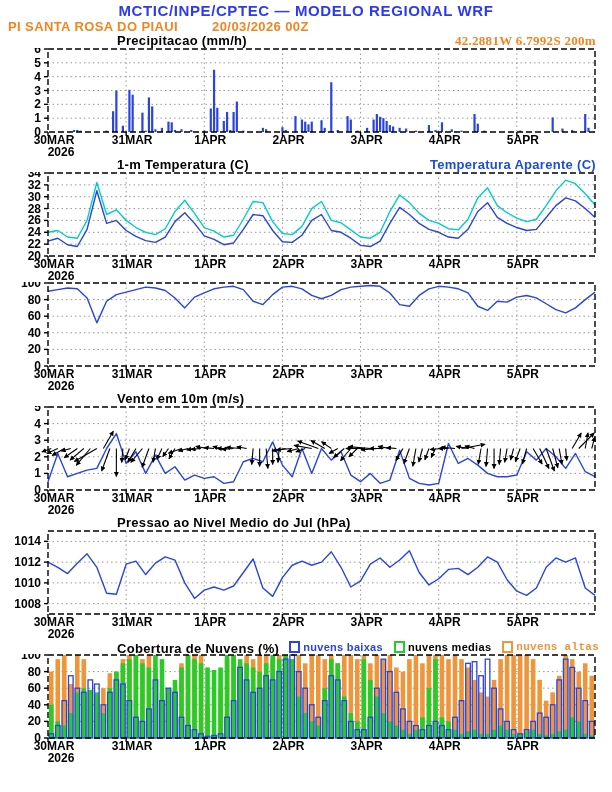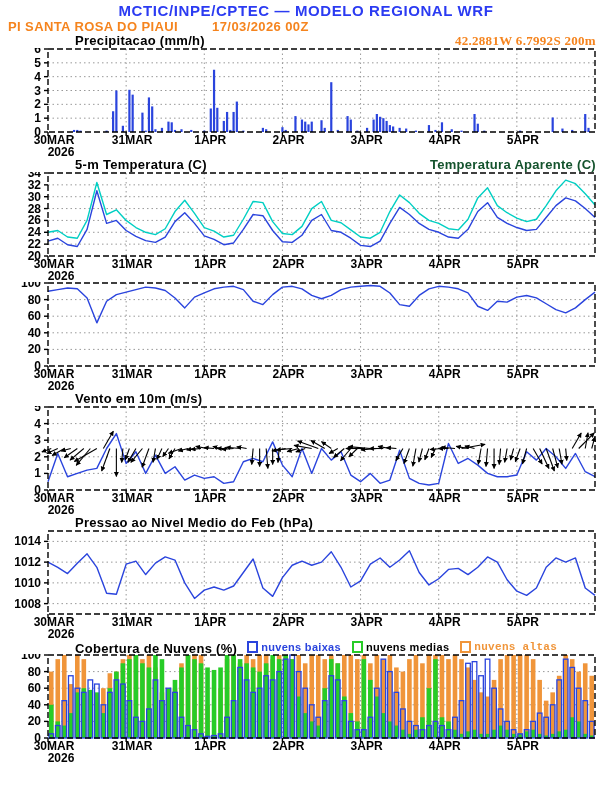--- a/index.html
+++ b/index.html
@@ -2,37 +2,37 @@
 <html><head>
 <meta charset="utf-8">
 <style>
   html,body{margin:0;padding:0;background:#fff}
   body{width:612px;height:792px;overflow:hidden;
        font-family:"Liberation Sans",sans-serif;font-weight:bold;color:#000}
   .page{position:relative;width:612px;height:792px;padding-top:3px;box-sizing:border-box}
   .hdr1{text-align:center;font-size:15px;line-height:16px;letter-spacing:.6px}
   .hdr2{font-size:13px;line-height:15px;padding-left:8px;display:flex;gap:34px;letter-spacing:.4px}
   .panel{position:relative}
-  .trow{height:14px;font-size:13px;line-height:14px;padding-left:75px;position:relative;
+  .trow{height:14px;font-size:13px;line-height:14px;padding-left:117px;position:relative;
         letter-spacing:.3px;white-space:nowrap}
   .pright{position:absolute;right:16px;top:0}
   svg{display:block}
   .legend{display:inline-flex;gap:11px;margin-left:10px;font-size:11px}
   .li{display:inline-flex;align-items:center;gap:3px}
   .lbox{width:7px;height:8px;border:2px solid #000;display:inline-block}
 </style>
 </head>
 <body>
 
 <div class="page">
 
   <div class="hdr1" style="color: rgb(43, 59, 242);">MCTIC/INPE/CPTEC — MODELO REGIONAL WRF</div>
   <div class="hdr2">
     <span style="color: rgb(245, 132, 30);">PI SANTA ROSA DO PIAUI</span>
-    <span style="color: rgb(245, 132, 30);">17/03/2026 00Z</span>
+    <span style="color: rgb(245, 132, 30);">20/03/2026 00Z</span>
   </div>
 
   <div class="panel">
     <div class="trow">
       <span>Precipitacao (mm/h)</span>
       <span class="pright" style="color: rgb(245, 132, 30); font-family: Liberation Serif, serif;">42.2881W 6.7992S 200m</span>
     </div>
     <svg width="612" height="110" viewBox="0 0 612 110">
         <line x1="126.14285714285714" y1="1" x2="126.14285714285714" y2="84" stroke="#999999" stroke-width="1" stroke-dasharray="1.5 3"></line>
         <line x1="204.28571428571428" y1="1" x2="204.28571428571428" y2="84" stroke="#999999" stroke-width="1" stroke-dasharray="1.5 3"></line>
@@ -144,22 +144,22 @@
         <text x="41" y="32.666666666666664" text-anchor="end" font-family="Liberation Sans, sans-serif" font-weight="bold" font-size="12" fill="#000">4</text>
         <line x1="44" y1="14.833333333333329" x2="48" y2="14.833333333333329" stroke="#000" stroke-width="1.4"></line>
         <text x="41" y="18.83333333333333" text-anchor="end" font-family="Liberation Sans, sans-serif" font-weight="bold" font-size="12" fill="#000">5</text>
         <line x1="44" y1="1" x2="48" y2="1" stroke="#000" stroke-width="1.4"></line>
         <text x="41" y="5" text-anchor="end" font-family="Liberation Sans, sans-serif" font-weight="bold" font-size="12" fill="#000">6</text>
       </svg>
   </div>
 
   <div class="panel">
     <div class="trow">
-      <span>5-m Temperatura (C)</span>
-      <span class="pright" style="color: #14532d;">Temperatura Aparente (C)</span>
+      <span>1-m Temperatura (C)</span>
+      <span class="pright" style="color: #1d4ed8;">Temperatura Aparente (C)</span>
     </div>
     <svg width="612" height="110" viewBox="0 0 612 110">
         <line x1="126.14285714285714" y1="1" x2="126.14285714285714" y2="84" stroke="#999999" stroke-width="1" stroke-dasharray="1.5 3"></line>
         <line x1="204.28571428571428" y1="1" x2="204.28571428571428" y2="84" stroke="#999999" stroke-width="1" stroke-dasharray="1.5 3"></line>
         <line x1="282.42857142857144" y1="1" x2="282.42857142857144" y2="84" stroke="#999999" stroke-width="1" stroke-dasharray="1.5 3"></line>
         <line x1="360.57142857142856" y1="1" x2="360.57142857142856" y2="84" stroke="#999999" stroke-width="1" stroke-dasharray="1.5 3"></line>
         <line x1="438.7142857142857" y1="1" x2="438.7142857142857" y2="84" stroke="#999999" stroke-width="1" stroke-dasharray="1.5 3"></line>
         <line x1="516.8571428571429" y1="1" x2="516.8571428571429" y2="84" stroke="#999999" stroke-width="1" stroke-dasharray="1.5 3"></line>
         <line x1="48" y1="72.14285714285714" x2="595" y2="72.14285714285714" stroke="#999999" stroke-width="1" stroke-dasharray="1.5 3"></line>
         <line x1="48" y1="60.285714285714285" x2="595" y2="60.285714285714285" stroke="#999999" stroke-width="1" stroke-dasharray="1.5 3"></line>
@@ -379,21 +379,21 @@
         <text x="41" y="38.2" text-anchor="end" font-family="Liberation Sans, sans-serif" font-weight="bold" font-size="12" fill="#000">3</text>
         <line x1="44" y1="17.599999999999994" x2="48" y2="17.599999999999994" stroke="#000" stroke-width="1.4"></line>
         <text x="41" y="21.599999999999994" text-anchor="end" font-family="Liberation Sans, sans-serif" font-weight="bold" font-size="12" fill="#000">4</text>
         <line x1="44" y1="1" x2="48" y2="1" stroke="#000" stroke-width="1.4"></line>
         <text x="41" y="5" text-anchor="end" font-family="Liberation Sans, sans-serif" font-weight="bold" font-size="12" fill="#000">5</text>
       </svg>
   </div>
 
   <div class="panel">
     <div class="trow">
-      <span>Pressao ao Nivel Medio do Feb (hPa)</span>
+      <span>Pressao ao Nivel Medio do Jul (hPa)</span>
     </div>
     <svg width="612" height="110" viewBox="0 0 612 110">
         <line x1="126.14285714285714" y1="1" x2="126.14285714285714" y2="84" stroke="#999999" stroke-width="1" stroke-dasharray="1.5 3"></line>
         <line x1="204.28571428571428" y1="1" x2="204.28571428571428" y2="84" stroke="#999999" stroke-width="1" stroke-dasharray="1.5 3"></line>
         <line x1="282.42857142857144" y1="1" x2="282.42857142857144" y2="84" stroke="#999999" stroke-width="1" stroke-dasharray="1.5 3"></line>
         <line x1="360.57142857142856" y1="1" x2="360.57142857142856" y2="84" stroke="#999999" stroke-width="1" stroke-dasharray="1.5 3"></line>
         <line x1="438.7142857142857" y1="1" x2="438.7142857142857" y2="84" stroke="#999999" stroke-width="1" stroke-dasharray="1.5 3"></line>
         <line x1="516.8571428571429" y1="1" x2="516.8571428571429" y2="84" stroke="#999999" stroke-width="1" stroke-dasharray="1.5 3"></line>
         <line x1="48" y1="73.625" x2="595" y2="73.625" stroke="#999999" stroke-width="1" stroke-dasharray="1.5 3"></line>
         <line x1="48" y1="52.875" x2="595" y2="52.875" stroke="#999999" stroke-width="1" stroke-dasharray="1.5 3"></line>

